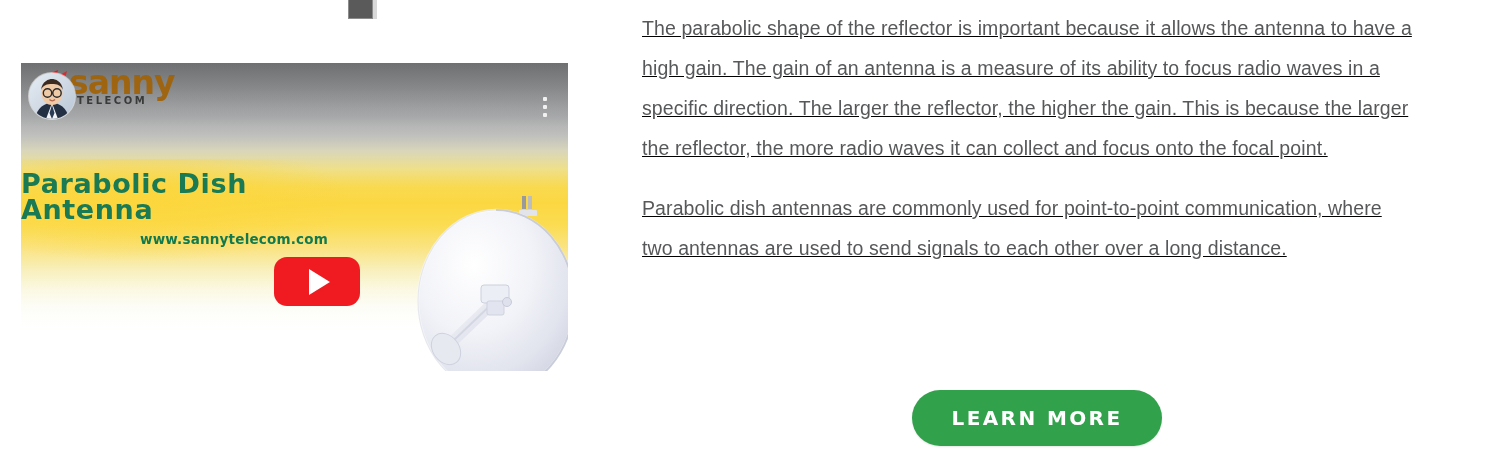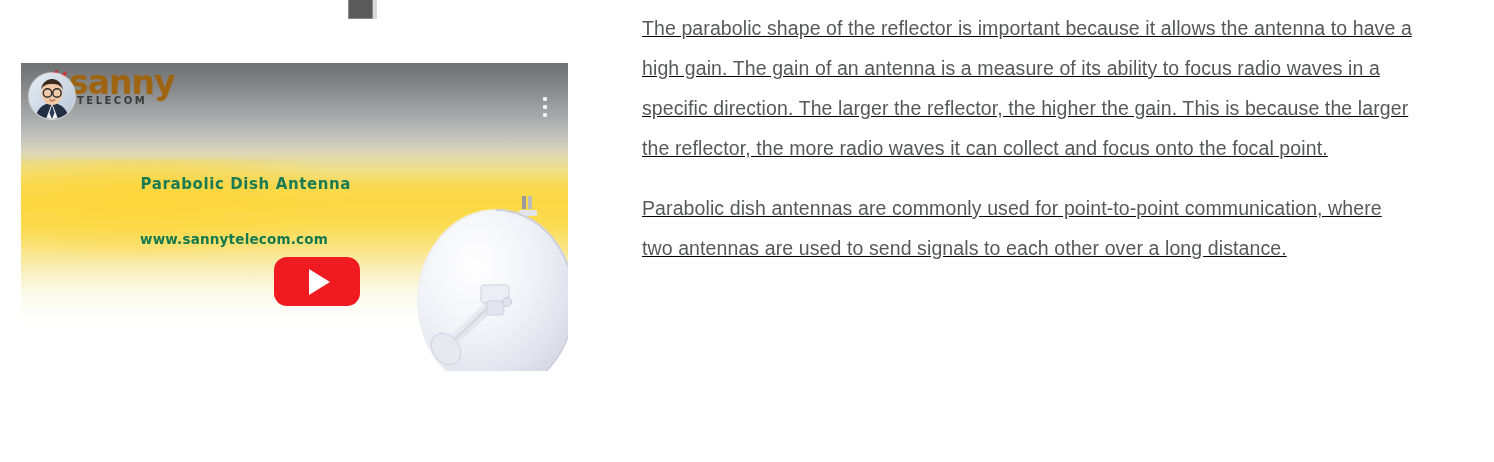--- a/index.html
+++ b/index.html
@@ -148,28 +148,27 @@
     width: 4px; height: 4px;
     border-radius: 1px;
     background: #f1f1f1;
   }
 
   
   .thumb-head {
     position: absolute;
     left: 0; top: 108px;
     width: 330px;
-    text-align: right;
-    font-family: "DejaVu Sans", sans-serif;
-    font-weight: bold;
-    font-size: 15px;
+    text-align: left;
+    font-family: "DejaVu Sans", sans-serif;
+    font-weight: bold;
+    font-size: 27px;
     line-height: 26px;
     color: #1a7a53;
     letter-spacing: .6px;
-    padding-left: 29px;
   }
   .thumb-url {
     position: absolute;
     left: 0; top: 168px;
     width: 330px;
     text-align: center;
     font-family: "DejaVu Sans", sans-serif;
     font-weight: bold;
     font-size: 13.5px;
     color: #12794f;
@@ -374,14 +373,17 @@
       </div>
 
     </div>
   </div>
 
   <div class="copy-col">
     <p class="p1">The parabolic shape of the reflector is important because it allows the antenna to have a high gain. The gain of an antenna is a measure of its ability to focus radio waves in a specific direction. The larger the reflector, the higher the gain. This is because the larger the reflector, the more radio waves it can collect and focus onto the focal point.</p>
     <p class="p2">Parabolic dish antennas are commonly used for point-to-point communication, where two antennas are used to send signals to each other over a long distance.</p>
   </div>
 
+  <div class="cta-row">
+    <button class="cta-btn">LEARN MORE</button>
+  </div>
 
 </div>
 
 </body></html>

